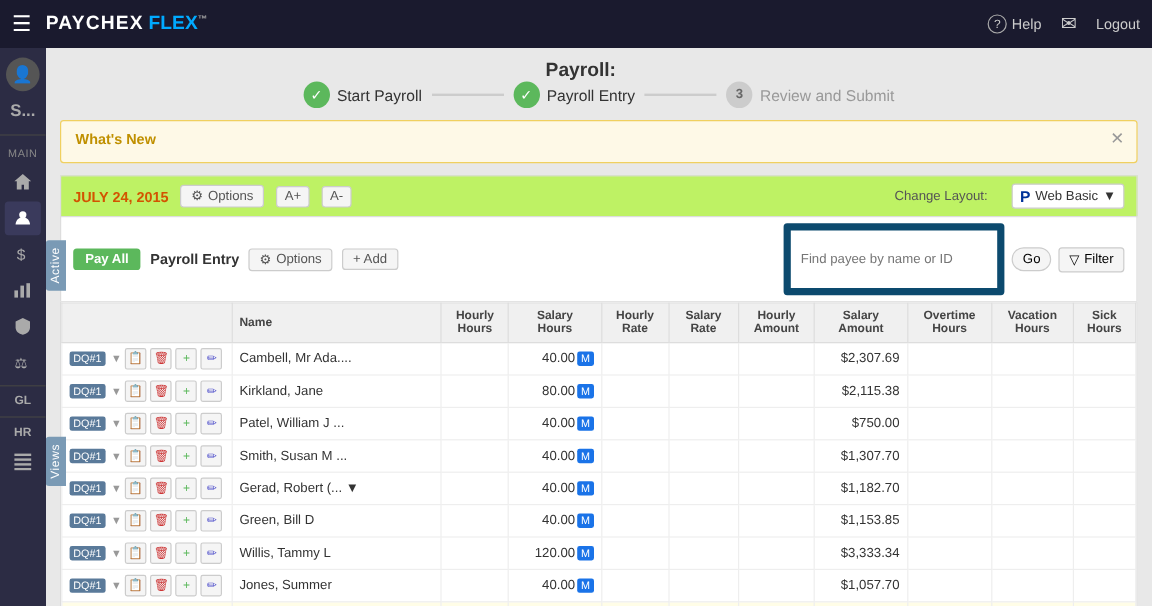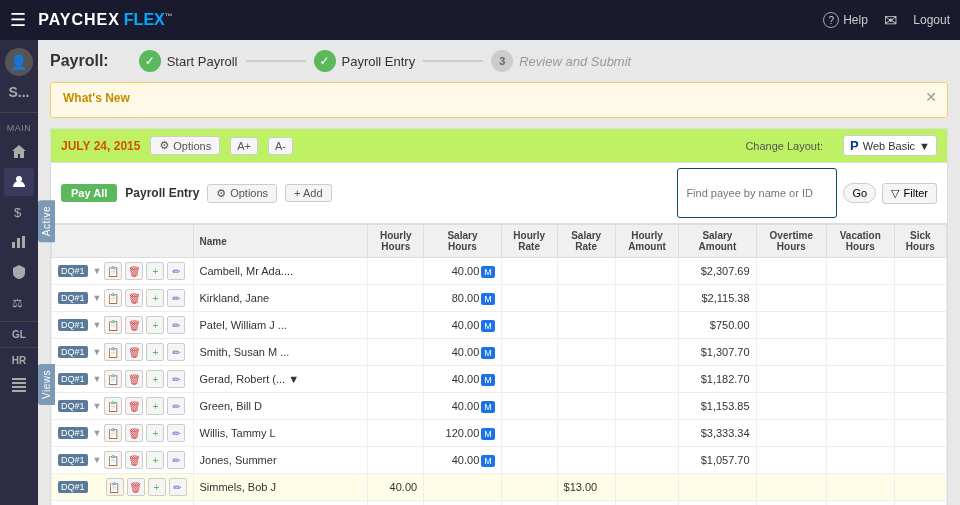--- a/index.html
+++ b/index.html
@@ -147,20 +147,21 @@
       padding: 10px 12px;
       min-height: calc(100vh - 40px);
       background: #e8e8e8;
     }
 
     
     .payroll-header {
       display: flex;
       align-items: center;
       margin-bottom: 10px;
+      flex-direction: column;
     }
     .payroll-title {
       font-size: 16px;
       font-weight: bold;
       color: #333;
       margin-right: 30px;
     }
     .wizard-steps {
       display: flex;
       align-items: center;
@@ -201,21 +202,20 @@
       display: flex;
       align-items: center;
       justify-content: center;
       color: #666;
       font-size: 11px;
       font-weight: bold;
     }
     .step-inactive {
       color: #999;
       font-size: 13px;
-      font-style: italic;
     }
 
     
     .whats-new {
       background: #fef9e7;
       border: 1px solid #f0d060;
       border-radius: 3px;
       padding: 8px 12px;
       margin-bottom: 10px;
       position: relative;
@@ -351,25 +351,25 @@
       font-size: 11px;
       color: #555;
     }
     .entry-bar-right {
       margin-left: auto;
       display: flex;
       align-items: center;
       gap: 6px;
     }
     .search-input {
-      border: 1px solid #0c4a6e;
+      border: 6px solid #0c4a6e;
       border-radius: 3px;
       padding: 18px 8px;
       font-size: 11px;
-      width: 160px;
+      width: 184px;
     }
     .go-btn {
       background: #f5f5f5;
       border: 1px solid #ccc;
       border-radius: 10px;
       padding: 3px 8px;
       font-size: 11px;
       cursor: pointer;
     }
     .filter-btn {

